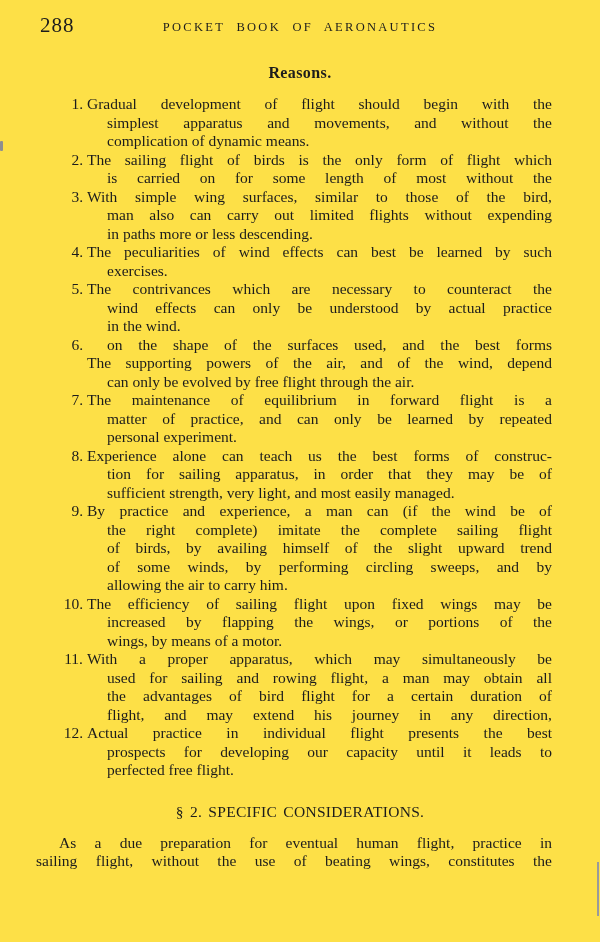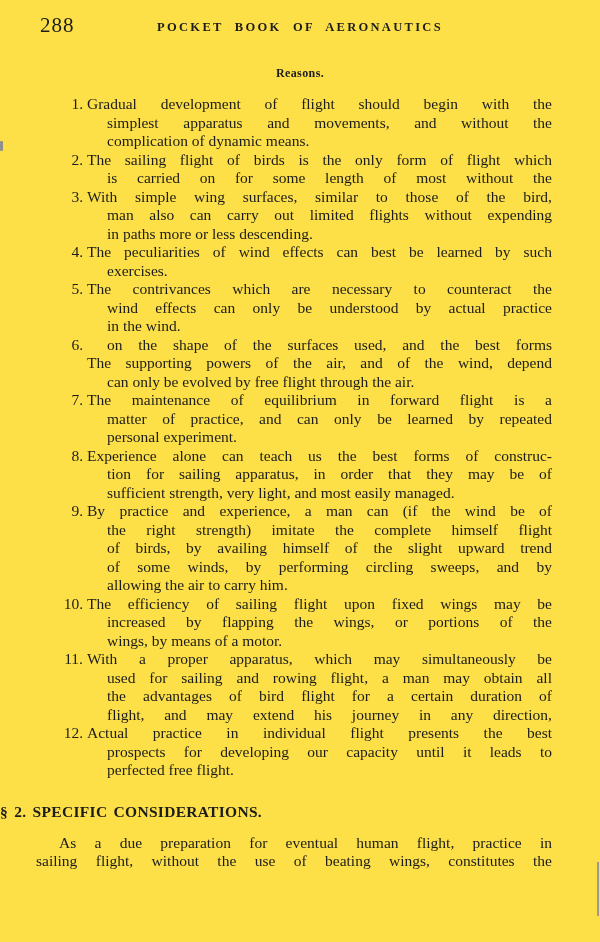--- a/index.html
+++ b/index.html
@@ -15,28 +15,28 @@
   }
   
   .page-header { position: relative; height: 40px; }
   .page-number {
     position: absolute; left: 40px; top: 13px;
     font-size: 21px; letter-spacing: 1px;
   }
   .running-title {
     position: absolute; left: 0; right: 0; top: 20px;
     text-align: center;
-    font-size: 12.5px; font-weight: bold;
+    font-size: 12.5px; font-weight: normal;
     letter-spacing: 2.3px; word-spacing: 6px;
   }
   
   .reasons-heading {
     margin-top: 24px;
     text-align: center;
-    font-size: 12px; font-weight: bold;
+    font-size: 16px; font-weight: bold;
     line-height: 18px; letter-spacing: 0.4px;
   }
   
   .reasons-list {
     margin: 13px 48px 0 107px;
     font-size: 15.5px;
     line-height: 18.5px;
   }
   .list-item { position: relative; }
   .item-number {
@@ -48,21 +48,22 @@
     text-align: justify; text-align-last: justify;
     text-justify: inter-word;
     white-space: nowrap; 
   }
   .item-line { white-space: normal; }
   .item-line.first { margin-left: -20px; }
   .item-line.last { text-align: center; text-align-last: left; }
   
   .section-heading {
     margin-top: 23px;
-    font-size: 15.5px; font-weight: bold;
+    text-align: center;
+    font-size: 15.5px; font-weight: normal;
     line-height: 18px; letter-spacing: 0.3px; word-spacing: 2px;
   }
   .closing-para {
     margin: 13px 48px 0 36px;
     font-size: 15.5px;
     line-height: 18.5px;
   }
   .para-line {
     height: 18.5px;
     text-align: justify; text-align-last: justify;
@@ -134,21 +135,21 @@
       </div>
       <div class="list-item">
         <span class="item-number">8.</span>
         <div class="item-line first">Experience alone can teach us the best forms of construc-</div>
         <div class="item-line">tion for sailing apparatus, in order that they may be of</div>
         <div class="item-line last">sufficient strength, very light, and most easily managed.</div>
       </div>
       <div class="list-item">
         <span class="item-number">9.</span>
         <div class="item-line first">By practice and experience, a man can (if the wind be of</div>
-        <div class="item-line">the right strength) imitate the complete himself flight</div>
+        <div class="item-line">the right complete) imitate the complete sailing flight</div>
         <div class="item-line">of birds, by availing himself of the slight upward trend</div>
         <div class="item-line">of some winds, by performing circling sweeps, and by</div>
         <div class="item-line last">allowing the air to carry him.</div>
       </div>
       <div class="list-item">
         <span class="item-number">10.</span>
         <div class="item-line first">The efficiency of sailing flight upon fixed wings may be</div>
         <div class="item-line">increased by flapping the wings, or portions of the</div>
         <div class="item-line last">wings, by means of a motor.</div>
       </div>

